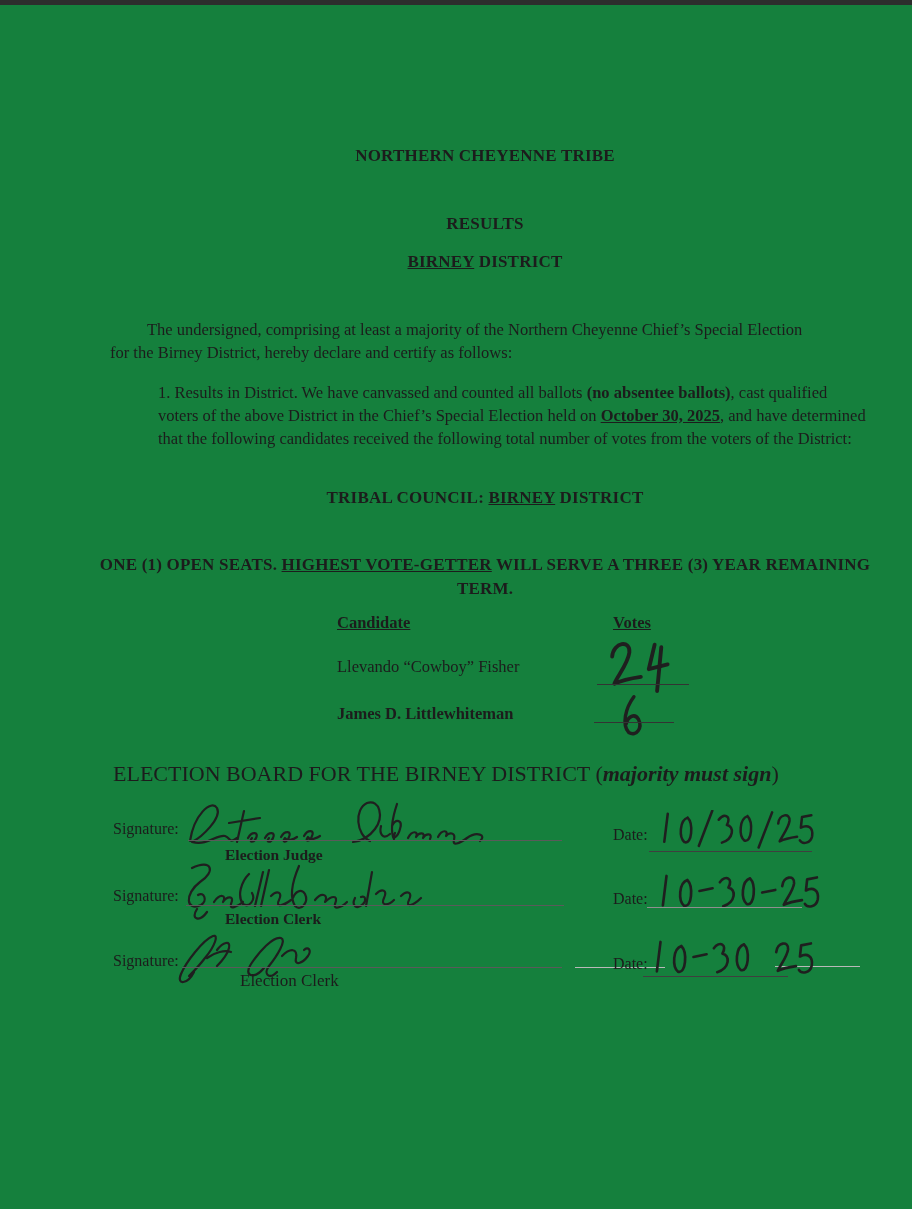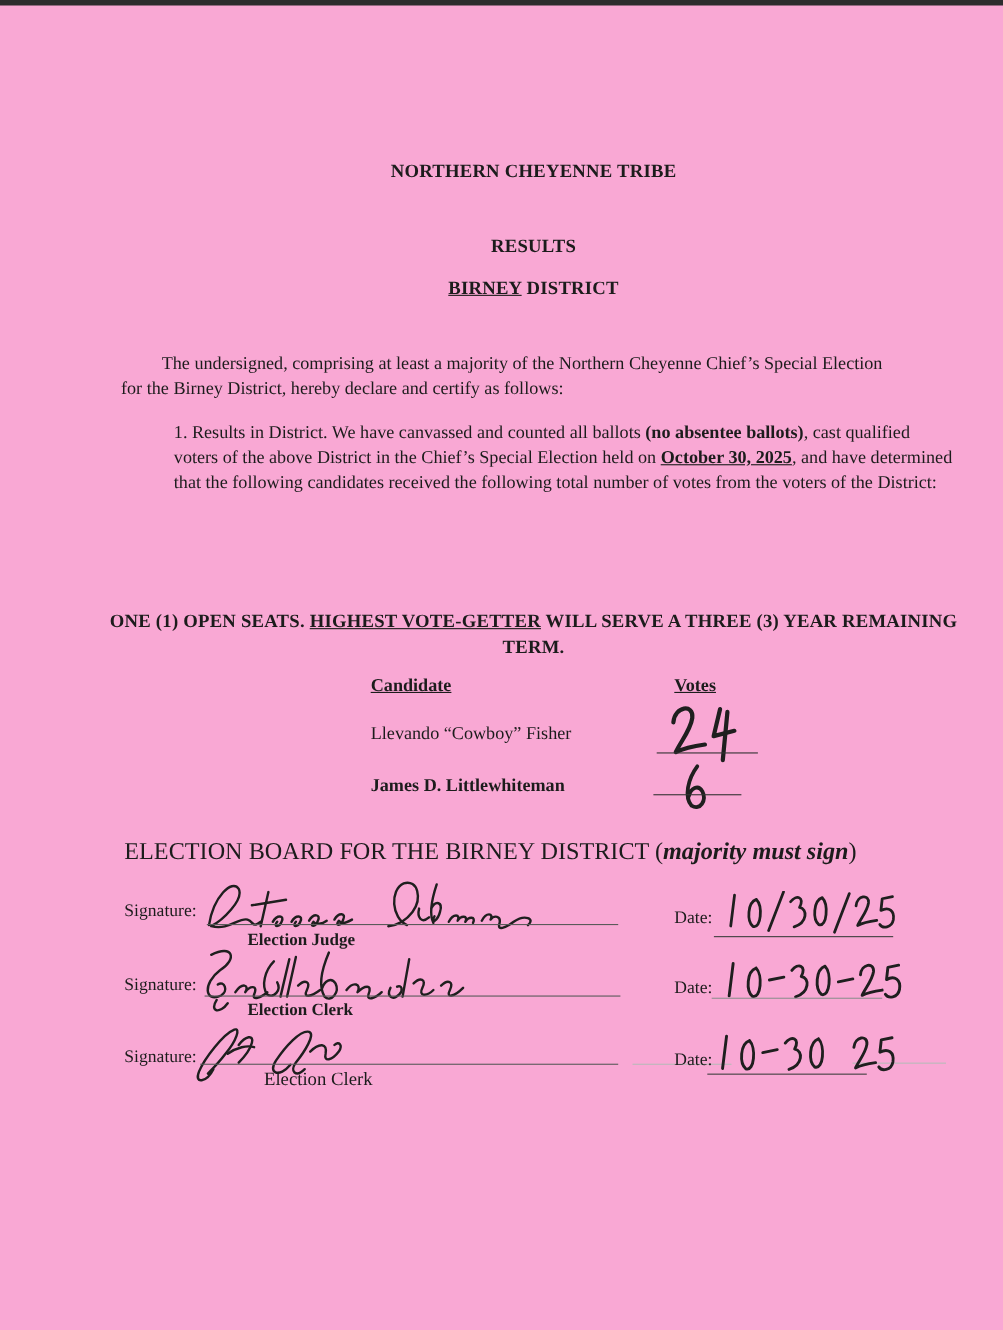--- a/index.html
+++ b/index.html
@@ -1,19 +1,19 @@
 <!DOCTYPE html>
 <html><head>
 <meta charset="utf-8">
 <style>
   html,body{margin:0;padding:0;background:#e8e8e8;}
   .page{
     position:relative;
     width:912px;height:1209px;
-    background:#f9a8d4;
+    background:#15803d;
     font-family:"Liberation Serif", serif;
     color:#1c1c1c;
     overflow:hidden;
     margin:0 auto;
   }
   .scanbar{position:absolute;left:0;top:0;width:912px;height:5px;background:#2d2d2d;}
   .abs{position:absolute;}
   .ctr{left:85px;width:800px;text-align:center;}
   .h{font-weight:bold;font-size:17px;letter-spacing:.2px;}
   .body-t{font-size:16.5px;line-height:23px;}
@@ -48,20 +48,23 @@
   <div class="abs para body-t indent" style="top:318px;">The undersigned, comprising at least a majority of the Northern Cheyenne Chief’s Special Election for the Birney District, hereby declare and certify as follows:</div>
 
   <div class="abs ctr h" style="top:252px;">
     <span class="u">BIRNEY</span><span> DISTRICT</span>
   </div>
 
   <div class="abs para body-t" style="top:381px;margin-left:48px;">
     <span>1. Results in District.  We have canvassed and counted all ballots </span><span class="b">(no absentee ballots)</span><span>, cast qualified voters of the above District in the Chief’s Special Election held on </span><span class="b u">October 30, 2025</span><span>, and have determined that the following candidates received the following total number of votes from the voters of the District:</span>
   </div>
 
+  <div class="abs ctr h" style="top:488px;">
+    <span>TRIBAL COUNCIL: </span><span class="u">BIRNEY</span><span> DISTRICT</span>
+  </div>
 
   <div class="abs ctr h" style="top:553px;line-height:24px;">
     <span>ONE (1) OPEN SEATS.  </span><span class="u">HIGHEST VOTE-GETTER</span><span> WILL SERVE A THREE (3) YEAR REMAINING TERM.</span>
   </div>
 
   <div class="abs b u body-t" style="left:337px;top:611px;">Candidate</div>
   <div class="abs b u body-t" style="left:613px;top:611px;">Votes</div>
 
   <div class="abs body-t" style="left:337px;top:655px;">Llevando “Cowboy” Fisher</div>
   <div class="abs hand" style="left:602px;top:636px;" title="24"><svg width="74" height="64" viewBox="0 0 46 40">

